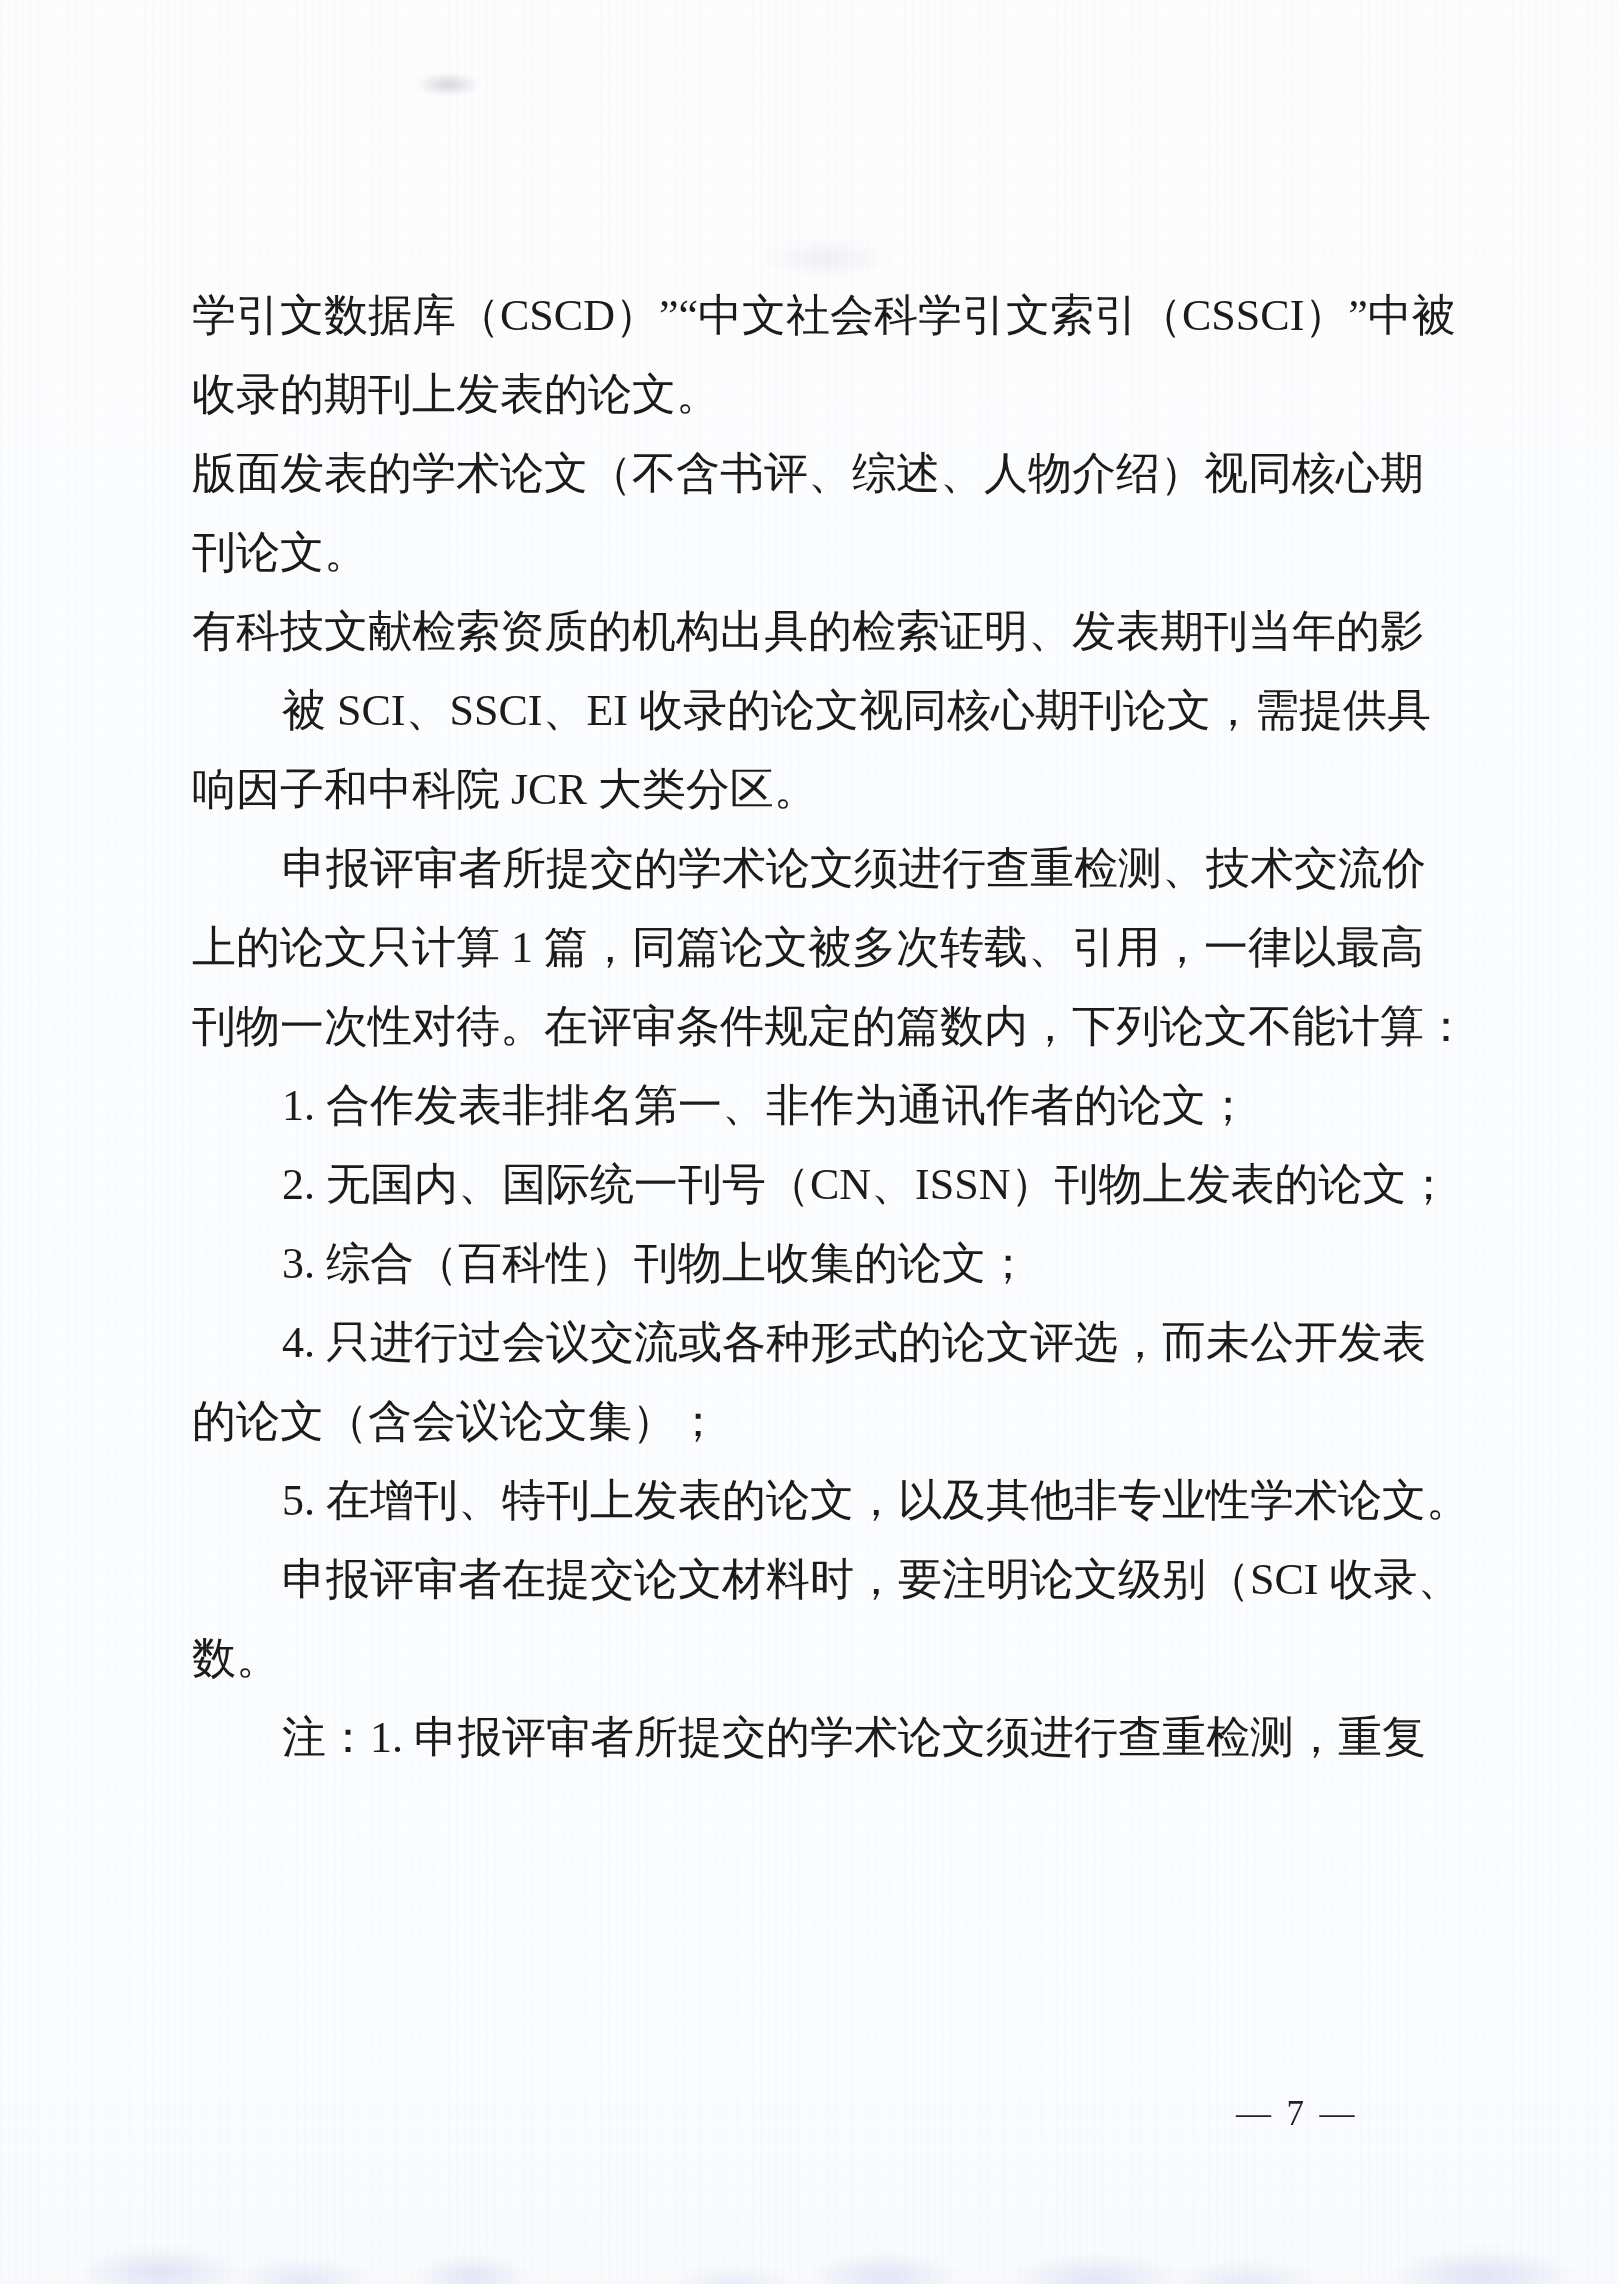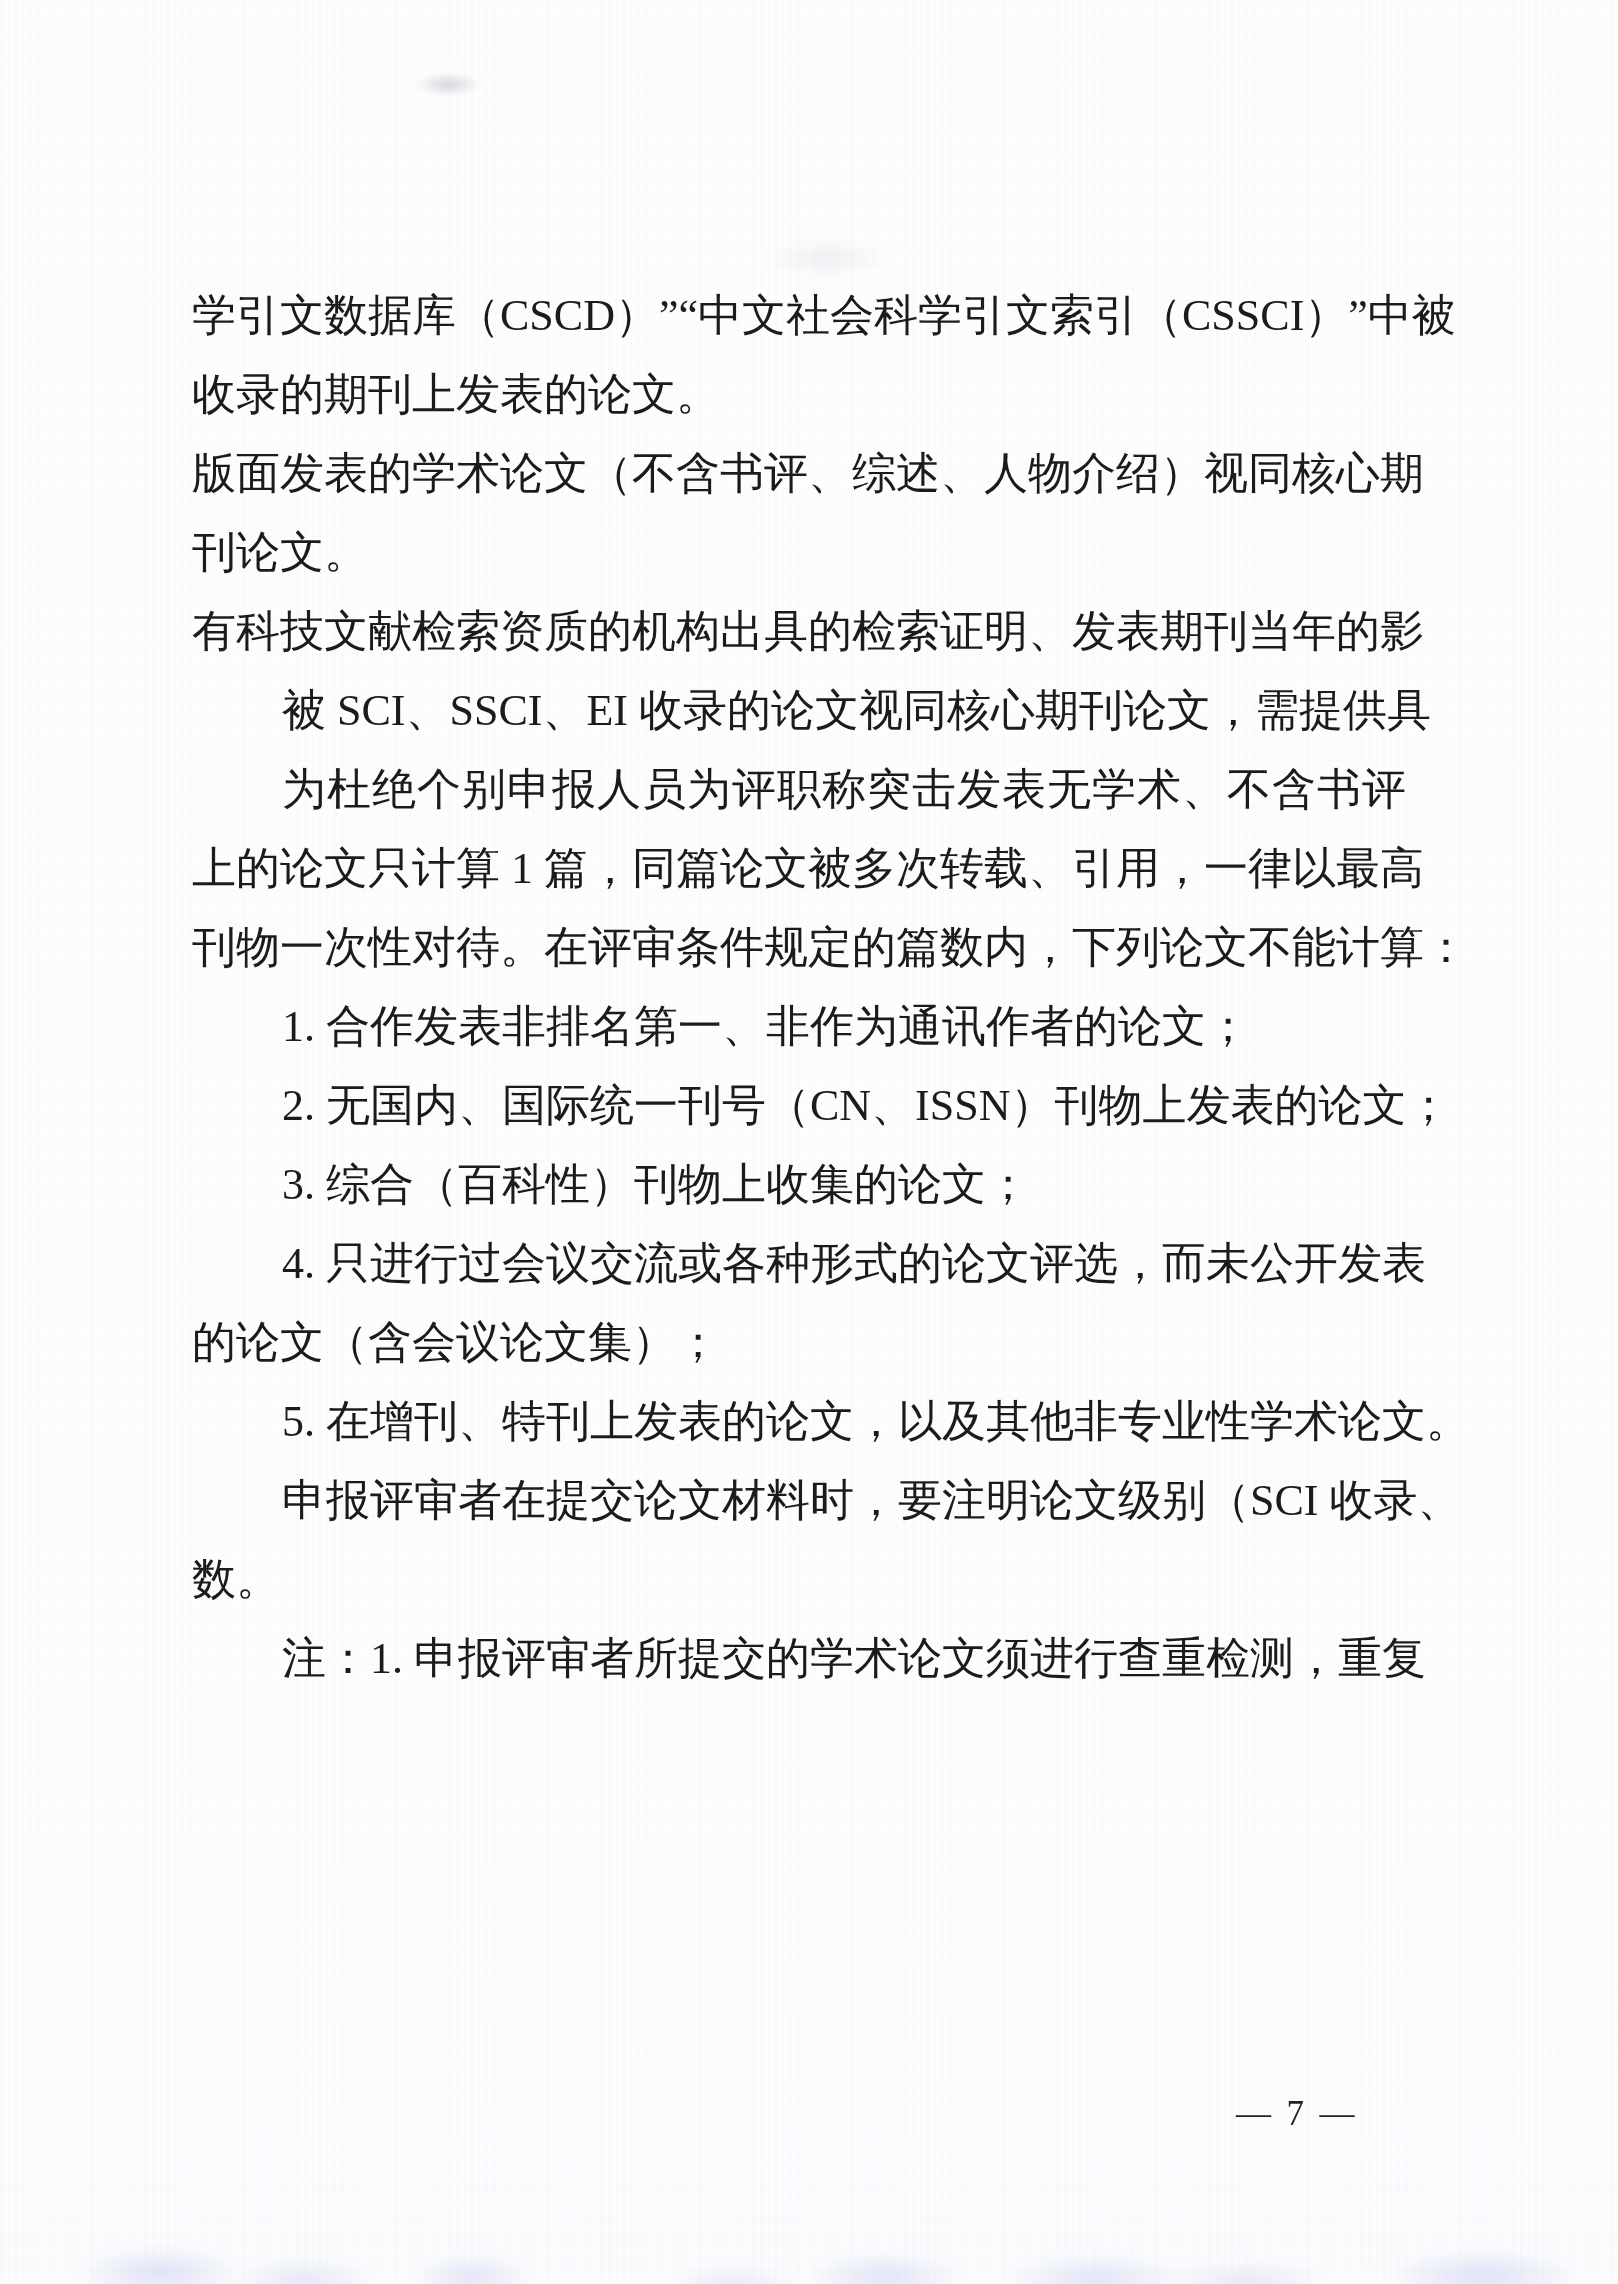--- a/index.html
+++ b/index.html
@@ -87,21 +87,22 @@
   <div class="scan-smudge-top"></div>
   <div class="scan-smudge-mid"></div>
 
   <div class="body-text">
       <div class="line justify">学引文数据库（CSCD）”“中文社会科学引文索引（CSSCI）”中被</div>
       <div class="line">收录的期刊上发表的论文。</div>
       <div class="line justify">版面发表的学术论文（不含书评、综述、人物介绍）视同核心期</div>
       <div class="line">刊论文。</div>
       <div class="line justify">有科技文献检索资质的机构出具的检索证明、发表期刊当年的影</div>
       <div class="line indent justify">被 SCI、SSCI、EI 收录的论文视同核心期刊论文，需提供具</div>
-      <div class="line indent justify">为杜绝个别申报人员为评职称突击发表无学术、不含书评</div>
+      <div class="line">响因子和中科院 JCR 大类分区。</div>
+      <div class="line indent justify">申报评审者所提交的学术论文须进行查重检测、技术交流价</div>
       <div class="line justify">上的论文只计算 1 篇，同篇论文被多次转载、引用，一律以最高</div>
       <div class="line justify">刊物一次性对待。在评审条件规定的篇数内，下列论文不能计算：</div>
       <div class="line indent">1. 合作发表非排名第一、非作为通讯作者的论文；</div>
       <div class="line indent justify">2. 无国内、国际统一刊号（CN、ISSN）刊物上发表的论文；</div>
       <div class="line indent">3. 综合（百科性）刊物上收集的论文；</div>
       <div class="line indent justify">4. 只进行过会议交流或各种形式的论文评选，而未公开发表</div>
       <div class="line">的论文（含会议论文集）；</div>
       <div class="line indent justify">5. 在增刊、特刊上发表的论文，以及其他非专业性学术论文。</div>
       <div class="line indent justify">申报评审者在提交论文材料时，要注明论文级别（SCI 收录、</div>
       <div class="line">数。</div>

